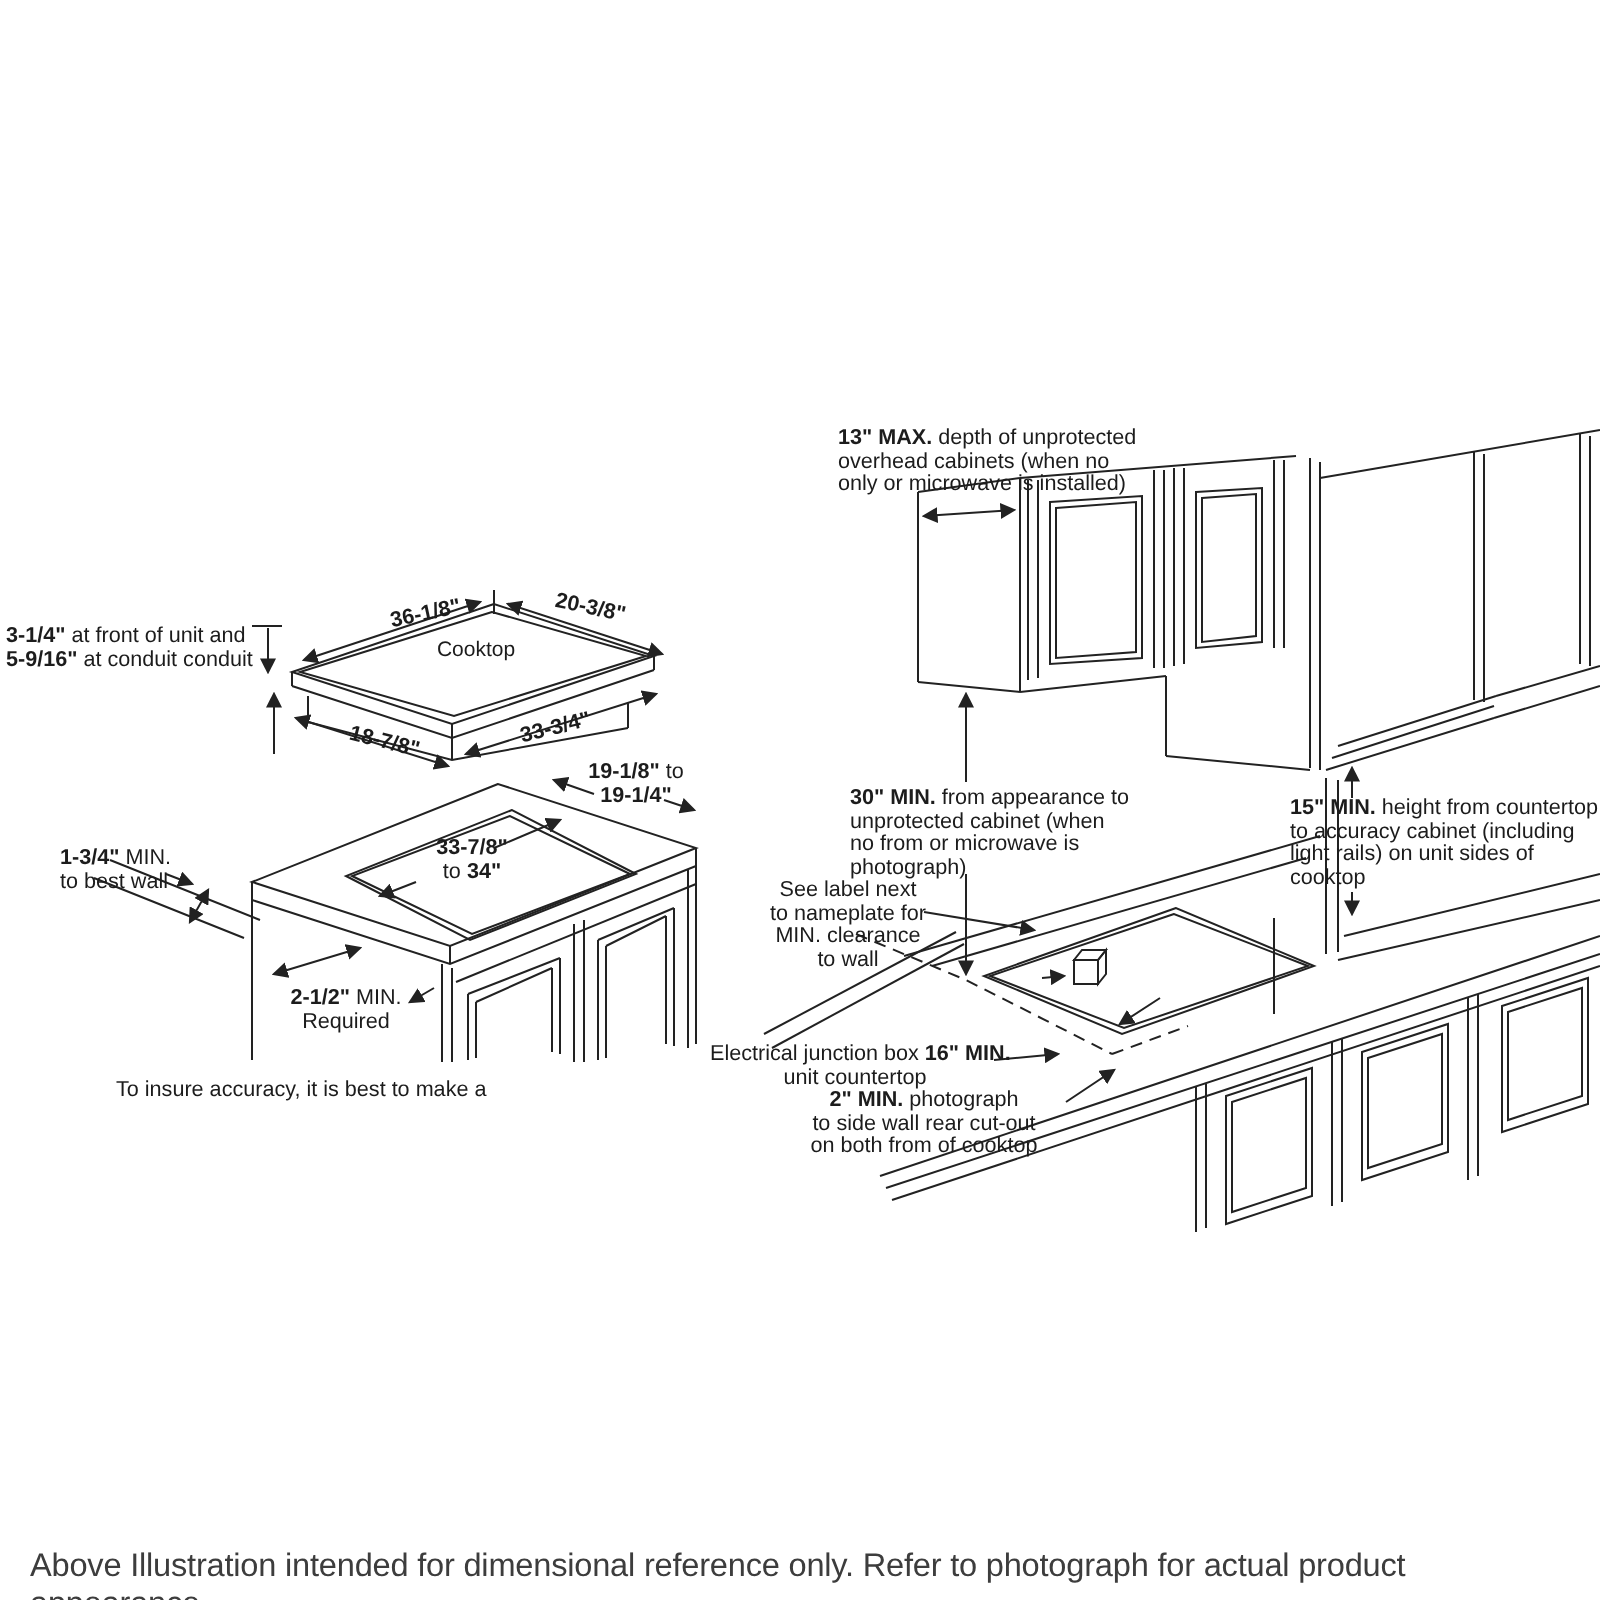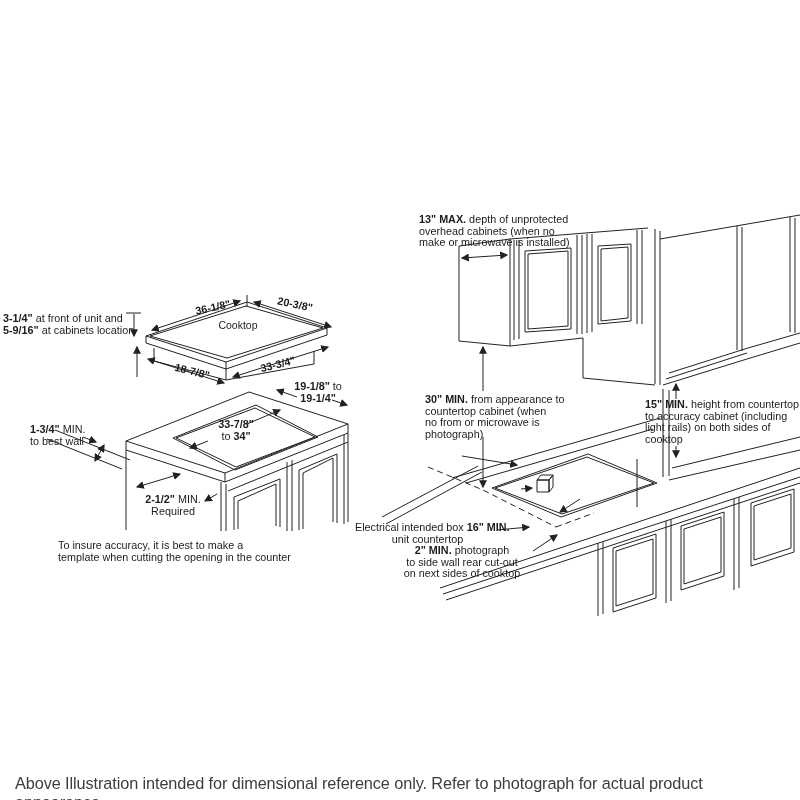--- a/index.html
+++ b/index.html
@@ -187,33 +187,34 @@
         <path d="M739,497 L739,588"></path>
       <path d="M613,548 L656,534 L656,598 L613,612 Z"></path>
       <path d="M616,551 L653,539 L653,594 L616,606 Z"></path>
       <path d="M681,526 L724,512 L724,576 L681,590 Z"></path>
       <path d="M684,529 L721,517 L721,572 L684,584 Z"></path>
       <path d="M751,503 L794,489 L794,552 L751,566 Z"></path>
       <path d="M754,506 L791,494 L791,548 L754,560 Z"></path>
     </g>
   </svg>
 
-  <div class="dlabel" style="left:3px;top:313px;"><div><span class="b">3-1/4"</span><span> at front of unit and</span></div><div><span class="b">5-9/16"</span><span> at cabinets location</span></div></div>
+  <div class="dlabel" style="left:3px;top:313px;"><div><span class="b">3-1/4"</span><span> at front of unit and</span></div><div><span class="b">5-9/16"</span><span> at conduit conduit</span></div></div>
   <div class="dlabel ctr rot" style="left:184px;top:302px;width:58px;transform:rotate(-12deg);"><div><span class="b">36-1/8"</span></div></div>
   <div class="dlabel ctr rot" style="left:266px;top:299px;width:58px;transform:rotate(12deg);"><div><span class="b">20-3/8"</span></div></div>
   <div class="dlabel ctr" style="left:212px;top:320px;width:52px;font-size:10.5px;"><div><span>Cooktop</span></div></div>
   <div class="dlabel ctr rot" style="left:164px;top:366px;width:56px;transform:rotate(14deg);"><div><span class="b">18-7/8"</span></div></div>
   <div class="dlabel ctr rot" style="left:250px;top:359px;width:56px;transform:rotate(-14deg);"><div><span class="b">33-3/4"</span></div></div>
 
   <div class="dlabel" style="left:30px;top:424px;"><div><span class="b">1-3/4"</span><span> MIN.</span></div><div><span>to best wall</span></div></div>
   <div class="dlabel ctr" style="left:288px;top:381px;width:60px;"><div><span class="b">19-1/8"</span><span> to</span></div><div><span class="b">19-1/4"</span></div></div>
   <div class="dlabel ctr" style="left:206px;top:419px;width:60px;"><div><span class="b">33-7/8"</span></div><div><span>to </span><span class="b">34"</span></div></div>
   <div class="dlabel ctr" style="left:140px;top:494px;width:66px;"><div><span class="b">2-1/2"</span><span> MIN.</span></div><div><span>Required</span></div></div>
-  <div class="dlabel" style="left:58px;top:540px;"><div><span>To insure accuracy, it is best to make a</span></div><div><span>template when cutting the opening in the counter</span></div></div>
-
-  <div class="dlabel" style="left:419px;top:214px;"><div><span class="b">13" MAX.</span><span> depth of unprotected</span></div><div><span>overhead cabinets (when no</span></div><div><span>make or microwave is installed)</span></div></div>
-  <div class="dlabel" style="left:425px;top:394px;"><div><span class="b">30" MIN.</span><span> from appearance to</span></div><div><span>countertop cabinet (when</span></div><div><span>no from or microwave is</span></div><div><span>photograph)</span></div></div>
-  <div class="dlabel" style="left:645px;top:399px;"><div><span class="b">15" MIN.</span><span> height from countertop</span></div><div><span>to accuracy cabinet (including</span></div><div><span>light rails) on both sides of</span></div><div><span>cooktop</span></div></div>
-  <div class="dlabel ctr" style="left:355px;top:522px;width:145px;"><div><span>Electrical intended box </span><span class="b">16" MIN.</span></div><div><span>unit countertop</span></div></div>
-  <div class="dlabel ctr" style="left:392px;top:545px;width:140px;"><div><span class="b">2" MIN.</span><span> photograph</span></div><div><span>to side wall rear cut-out</span></div><div><span>on next sides of cooktop</span></div></div>
+  <div class="dlabel" style="left:58px;top:540px;"><div><span>To insure accuracy, it is best to make a</span></div></div>
+
+  <div class="dlabel" style="left:419px;top:214px;"><div><span class="b">13" MAX.</span><span> depth of unprotected</span></div><div><span>overhead cabinets (when no</span></div><div><span>only or microwave is installed)</span></div></div>
+  <div class="dlabel" style="left:425px;top:394px;"><div><span class="b">30" MIN.</span><span> from appearance to</span></div><div><span>unprotected cabinet (when</span></div><div><span>no from or microwave is</span></div><div><span>photograph)</span></div></div>
+  <div class="dlabel" style="left:645px;top:399px;"><div><span class="b">15" MIN.</span><span> height from countertop</span></div><div><span>to accuracy cabinet (including</span></div><div><span>light rails) on unit sides of</span></div><div><span>cooktop</span></div></div>
+  <div class="dlabel ctr" style="left:385px;top:440px;width:78px;"><div><span>See label next</span></div><div><span>to nameplate for</span></div><div><span>MIN. clearance</span></div><div><span>to wall</span></div></div>
+  <div class="dlabel ctr" style="left:355px;top:522px;width:145px;"><div><span>Electrical junction box </span><span class="b">16" MIN.</span></div><div><span>unit countertop</span></div></div>
+  <div class="dlabel ctr" style="left:392px;top:545px;width:140px;"><div><span class="b">2" MIN.</span><span> photograph</span></div><div><span>to side wall rear cut-out</span></div><div><span>on both from of cooktop</span></div></div>
 
   <div id="caption">Above Illustration intended for dimensional reference only. Refer to photograph for actual product appearance.</div>
 </div>
 
 </body></html>

